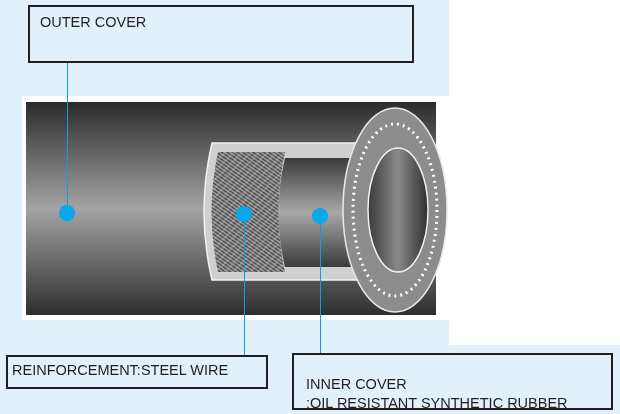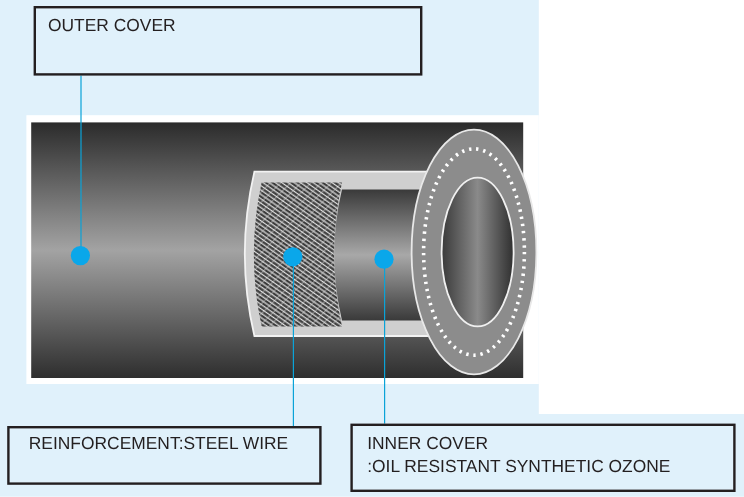--- a/index.html
+++ b/index.html
@@ -1,23 +1,23 @@
 <!DOCTYPE html>
 <html><head>
 <meta charset="utf-8">
 <style>
   html, body { margin: 0; padding: 0; }
   body { width: 620px; height: 414px; position: relative; overflow: hidden; background: #ffffff; font-family: "Liberation Sans", sans-serif; }
   .bg-left { position: absolute; left: 0; top: 0; width: 449px; height: 345px; background: #e0f1fb; }
   .bg-bottom { position: absolute; left: 0; top: 345px; width: 620px; height: 69px; background: #e0f1fb; }
   .photo-bg { position: absolute; left: 22px; top: 96px; width: 427px; height: 224px; background: #ffffff; }
   .label-box { position: absolute; border: 2px solid #231f20; background: #e0f1fb; color: #231f20; font-size: 14.5px; line-height: 19px; box-sizing: border-box; white-space: nowrap; }
-  #box-outer { left: 28px; top: 5px; width: 324px; height: 58px; padding: 6px 0 0 10px; }
-  #box-reinf { left: 6px; top: 355px; width: 262px; height: 49px; padding: 4px 0 0 16px; }
-  #box-inner { left: 292px; top: 353px; width: 321px; height: 57px; padding: 6px 0 0 12px; }
+  #box-outer { left: 28px; top: 5px; width: 386px; height: 58px; padding: 6px 0 0 10px; }
+  #box-reinf { left: 6px; top: 355px; width: 262px; height: 34px; padding: 4px 0 0 4px; }
+  #box-inner { left: 292px; top: 353px; width: 321px; height: 57px; padding: 20px 0 0 12px; }
   .leader { position: absolute; width: 1px; background: #0aa3d8; }
   .dot { position: absolute; width: 16px; height: 16px; border-radius: 50%; background: #0aa7ea; }
   svg.hose { position: absolute; left: 0; top: 0; }
 </style>
 </head>
 <body>
 
 <div class="bg-left"></div>
 <div class="bg-bottom"></div>
 <div class="photo-bg"></div>
@@ -77,14 +77,14 @@
 <div class="label-box" id="box-outer">
   <div>OUTER COVER</div>
 </div>
 
 <div class="label-box" id="box-reinf">
   <div>REINFORCEMENT:STEEL WIRE</div>
 </div>
 
 <div class="label-box" id="box-inner">
   <div>INNER COVER</div>
-  <div>:OIL RESISTANT SYNTHETIC OZONE</div>
+  <div>:OIL RESISTANT SYNTHETIC RUBBER</div>
 </div>
 
 </body></html>

